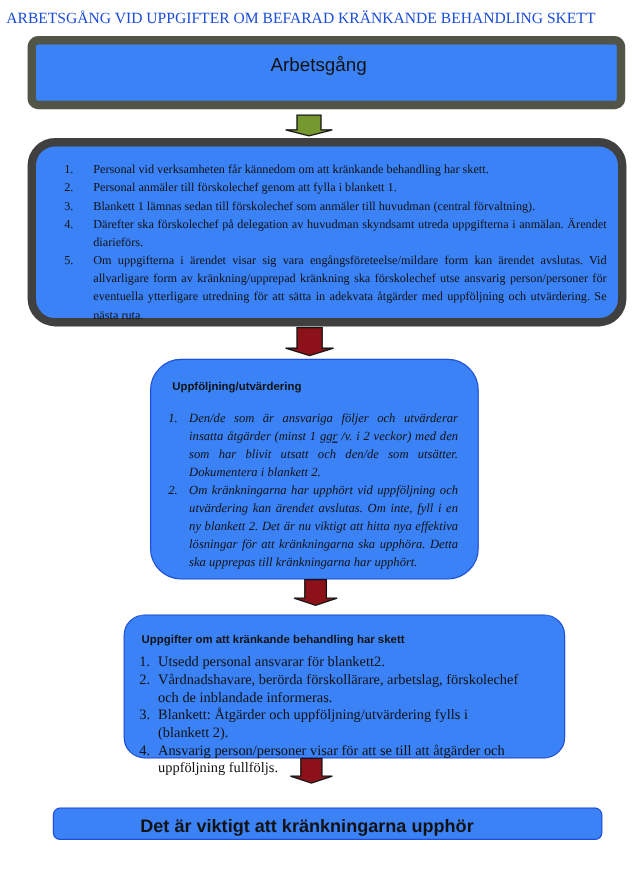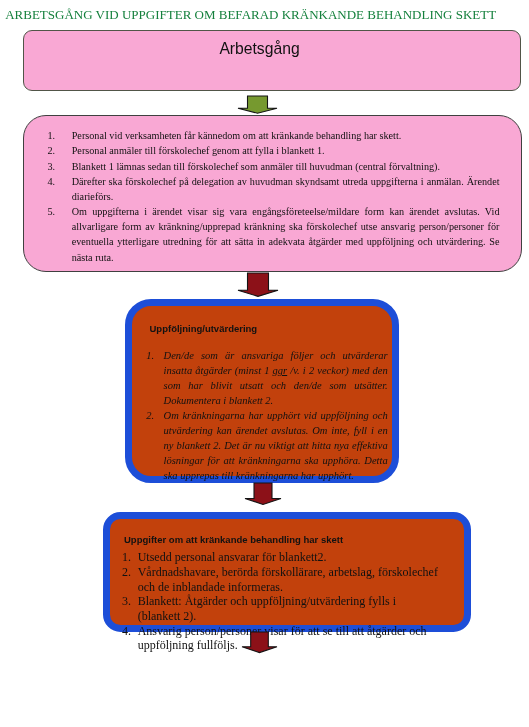--- a/index.html
+++ b/index.html
@@ -2,25 +2,25 @@
 <html><head>
 <meta charset="utf-8">
 <title>Arbetsgang</title>
 <style>
   html,body{margin:0;padding:0;}
   body{width:529px;height:727px;background:#ffffff;position:relative;overflow:hidden;
        font-family:"Liberation Serif",serif;-webkit-font-smoothing:antialiased;}
   .page{position:absolute;left:0;top:0;width:529px;height:727px;}
 
   .hdr{position:absolute;left:5.2px;top:6.8px;font-family:"Liberation Serif",serif;
-       font-size:13px;color:#15803d;font-variant:small-caps;white-space:nowrap;line-height:16px;}
+       font-size:13px;color:#1d4ed8;font-variant:small-caps;white-space:nowrap;line-height:16px;}
 
   .box{position:absolute;box-sizing:border-box;}
-  .green{background:#f9a8d4;border:1px solid #404040;}
-  .pink{background:#c2410c;border:7px solid #1d4ed8;}
+  .green{background:#3b82f6;border:7px solid #404040;}
+  .pink{background:#3b82f6;border:1px solid #1d4ed8;}
 
   .b1{left:23px;top:29.5px;width:498px;height:61.5px;border-radius:9px;border-color:#515548;}
   .b1 .t{position:absolute;left:8px;width:455px;top:8px;text-align:center;
          font-family:"Liberation Sans",sans-serif;font-size:15.7px;color:#121212;line-height:19px;}
   .b1 .p{position:absolute;left:8px;width:418px;top:29.5px;font-size:10.2px;line-height:14.2px;color:#111;}
 
   .b2{left:23px;top:114.5px;width:498.5px;height:157.5px;border-radius:23px;}
   .b3{left:124.5px;top:299px;width:274.5px;height:184px;border-radius:26px;}
   .b4{left:103px;top:512.3px;width:367.5px;height:119.3px;border-radius:17.5px;}
   .b5{left:44.3px;top:673.4px;width:457.7px;height:26.6px;border-radius:6px;}
@@ -81,14 +81,17 @@
         <li>Vårdnadshavare, berörda förskollärare, arbetslag, förskolechef och de inblandade informeras.</li>
         <li>Blankett: Åtgärder och uppföljning/utvärdering fylls i (blankett 2).</li>
         <li>Ansvarig person/personer visar för att se till att åtgärder och uppföljning fullföljs.</li>
       </ol>
   </div>
 
   <svg class="arrow" style="left:241px;top:631px;" width="37" height="23" viewBox="0 0 37 23">
     <polygon points="9.7,1 27.3,1 27.3,15.8 36,15.8 18.5,21.6 1,15.8 9.7,15.8" fill="#8c1118" stroke="#141414" stroke-width="1.1" stroke-linejoin="miter"></polygon>
   </svg>
 
+  <div class="box pink b5">
+    <div class="sect-title" style="position:absolute;left:0;width:421px;top:6px;text-align:center;font-size:15.07px;line-height:17px;">Det är viktigt att kränkningarna upphör</div>
+  </div>
 
 </div>
 
 </body></html>

